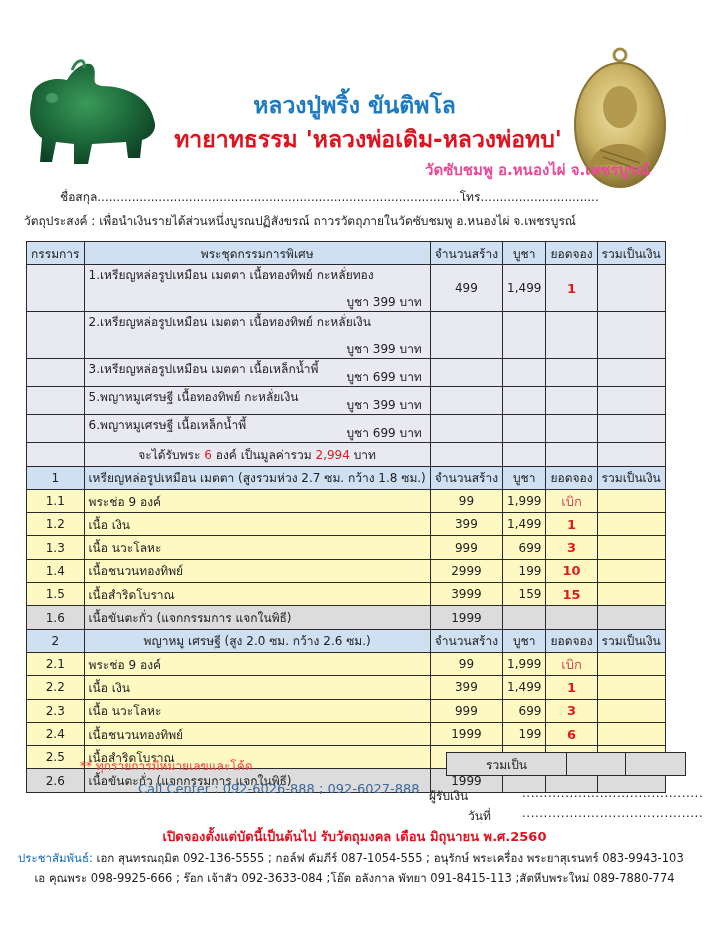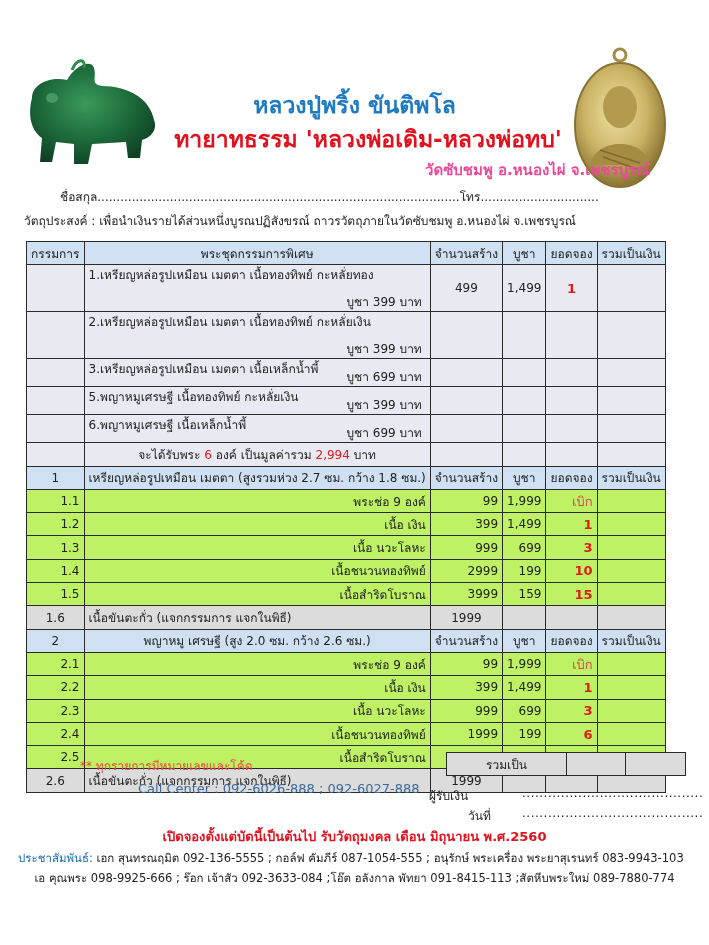--- a/index.html
+++ b/index.html
@@ -45,21 +45,21 @@
   }
   table.main col.c0 { width: 50px; }
   table.main col.c1 { width: 370px; }
   table.main col.c2 { width: 74px; }
   table.main col.c3 { width: 48px; }
   table.main col.c4 { width: 60px; }
   table.main col.c5 { width: 58px; }
 
   .hdr td { background: #cfe0f3; text-align: center; font-weight: normal; }
   .special td { background: #e9e9f1; }
-  .white td { background: #bef264; text-align: right; }
+  .white td { background: #fef9c3; }
   .gray td { background: #dcdcdc; }
   .center { text-align: center; }
   .right { text-align: right; }
   .price-tag { float: right; padding-right: 4px; margin-top: 8px; }
   .red-num { color: #e11b1b; font-weight: bold; font-size: 13px; }
   .withdraw { color: #d9485a; font-size: 13px; }
   .red-inline { color: #e11b1b; }
 
   .note { left: 80px; top: 756px; font-size: 12px; color: #ef4444; }
   .sum-box {

